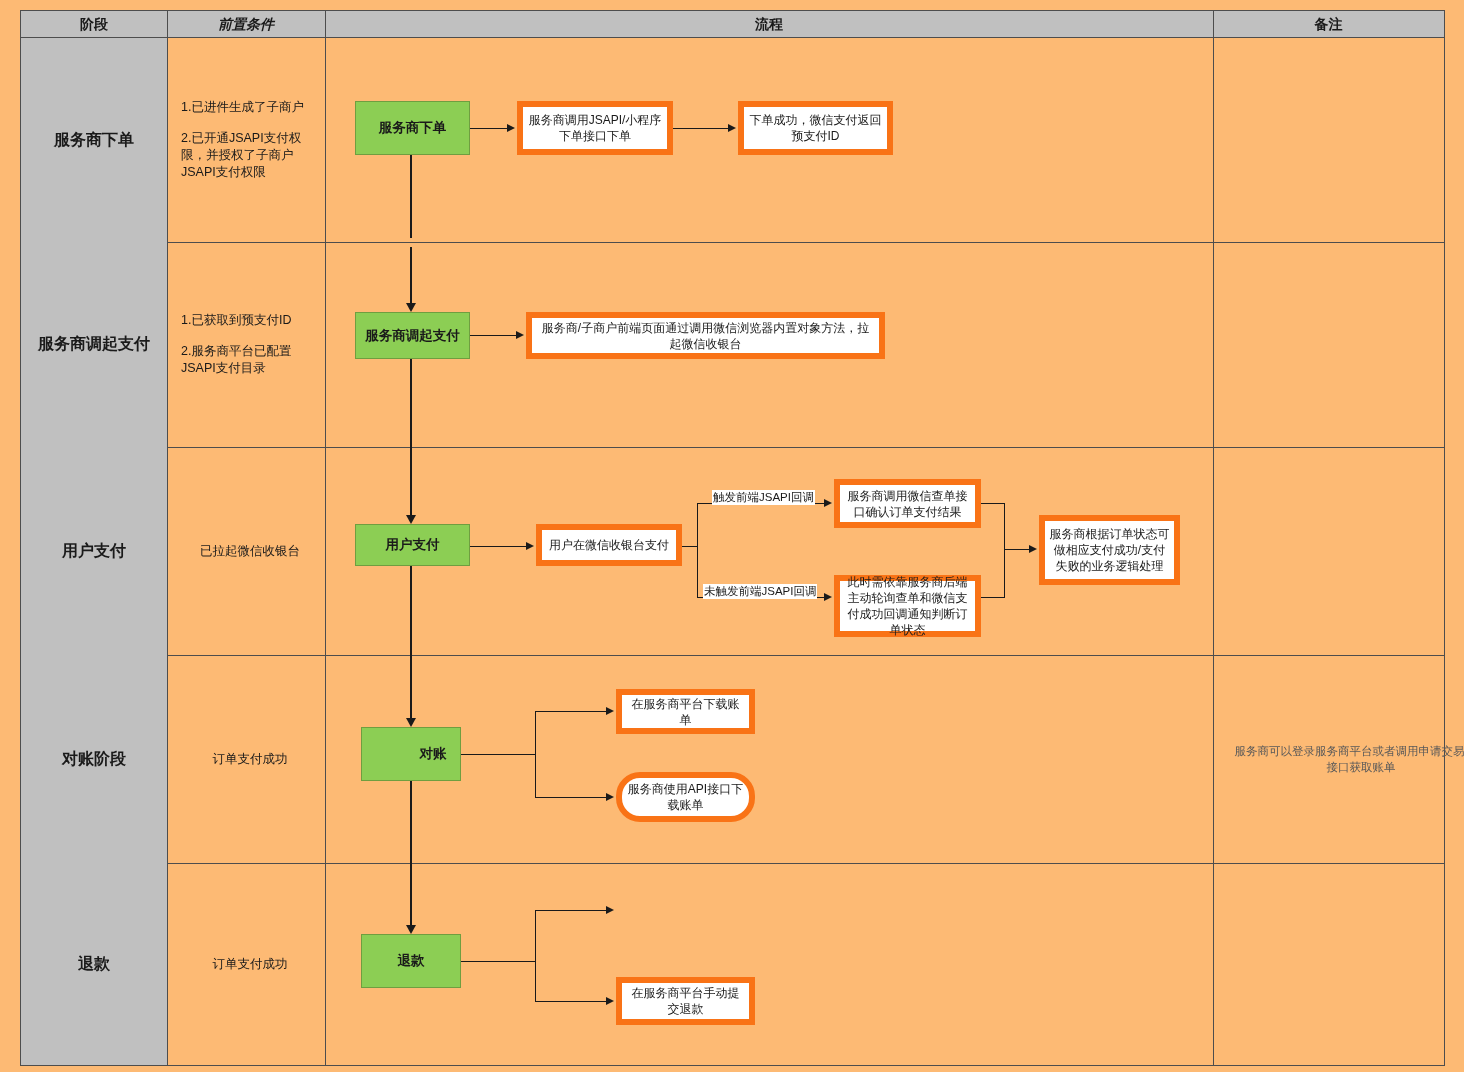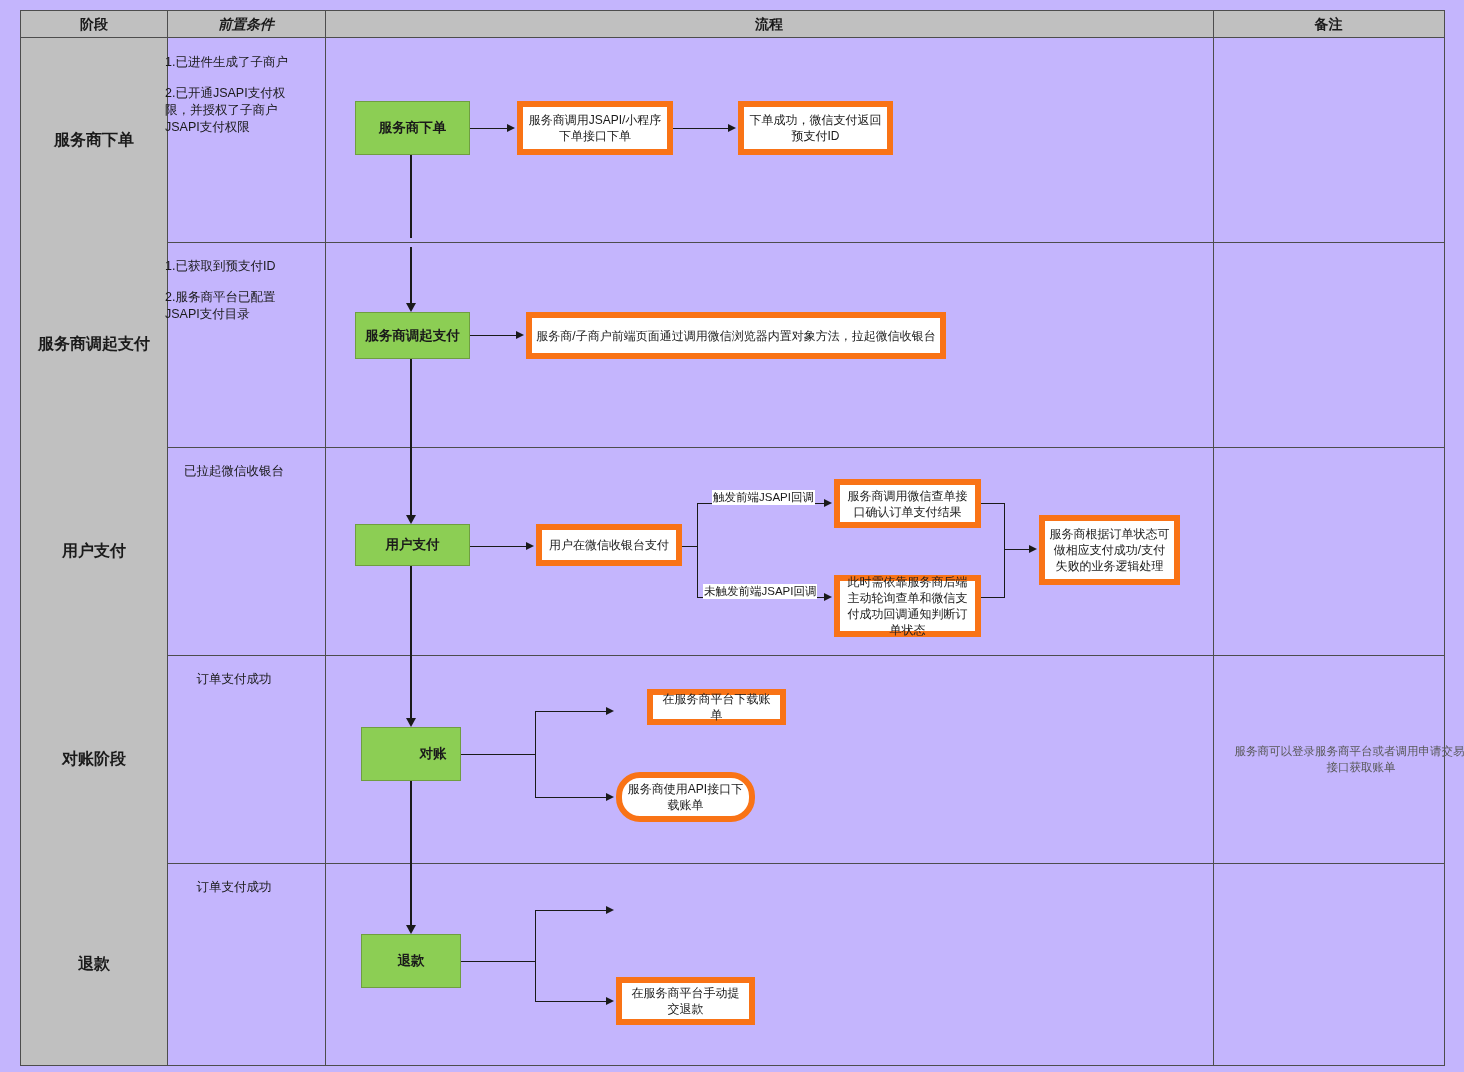--- a/index.html
+++ b/index.html
@@ -4,21 +4,21 @@
 <style>
   html,body{margin:0;padding:0;background:#ffffff;}
   body{
     font-family:"Liberation Sans","DejaVu Sans",sans-serif;
     -webkit-font-smoothing:antialiased;
   }
   #canvas{
     position:relative;
     width:1464px;
     height:1072px;
-    background:#c4b5fd;
+    background:#fdba74;
     overflow:hidden;
   }
   
   .tbl{
     position:absolute;
     left:20px; top:10px;
     width:1425px; height:1056px;
     box-sizing:border-box;
     border:1px solid #4d4d4d;
   }
@@ -41,22 +41,22 @@
     position:absolute; left:0; width:100%; height:1px; background:#4d4d4d;
   }
   .stage-cell{
     position:absolute; left:0; width:146px;
     background:#c0c0c0;
     display:flex; align-items:center; justify-content:center;
     font-size:16px; font-weight:bold; color:#1a1a1a;
     box-sizing:border-box;
   }
   .pre-cell{
-    position:absolute; left:134px; width:158px;
-    display:flex; 
+    position:absolute; left:150px; width:158px;
+    display:flex; align-items:center;
     box-sizing:border-box;
     padding:16px 10px;
   }
   .pre-inner{
     font-size:12.5px; color:#1a1a1a; line-height:17px;
   }
   .pre-inner p{margin:0 0 14px 0;}
   .pre-inner p:last-child{margin-bottom:0;}
   .pre-center{width:100%; text-align:center;}
   .note-cell{
@@ -206,21 +206,21 @@
   <div class="ln-h" style="left:673px;top:128px;width:56px;"></div>
   <div class="arrow-r" style="left:728px;top:124px;"></div>
 
   <div class="node plain" style="left:738px;top:101px;width:155px;height:54px;">下单成功，微信支付返回预支付ID</div>
 
   <div class="node green" style="left:355px;top:312px;width:115px;height:47px;">服务商调起支付</div>
 
   <div class="ln-h" style="left:470px;top:335px;width:47px;"></div>
   <div class="arrow-r" style="left:516px;top:331px;"></div>
 
-  <div class="node plain" style="left:526px;top:312px;width:420px;height:47px;">服务商/子商户前端页面通过调用微信浏览器内置对象方法，拉起微信收银台</div>
+  <div class="node plain" style="left:526px;top:312px;width:359px;height:47px;">服务商/子商户前端页面通过调用微信浏览器内置对象方法，拉起微信收银台</div>
 
   <div class="node green" style="left:355px;top:524px;width:115px;height:42px;">用户支付</div>
 
   <div class="ln-h" style="left:470px;top:546px;width:57px;"></div>
   <div class="arrow-r" style="left:526px;top:542px;"></div>
 
   <div class="node plain" style="left:536px;top:524px;width:146px;height:42px;">用户在微信收银台支付</div>
 
   <div class="ln-h" style="left:682px;top:546px;width:16px;"></div>
   <div class="ln-v" style="left:697px;top:503px;height:95px;"></div>
@@ -242,21 +242,21 @@
   <div class="arrow-r" style="left:1029px;top:545px;"></div>
   <div class="node plain" style="left:1039px;top:515px;width:141px;height:70px;">服务商根据订单状态可做相应支付成功/支付失败的业务逻辑处理</div>
 
   <div class="node green" style="left:361px;top:727px;width:100px;height:54px;padding-left:44px;">对账</div>
 
   <div class="ln-h" style="left:461px;top:754px;width:75px;"></div>
   <div class="ln-v" style="left:535px;top:711px;height:87px;"></div>
 
   <div class="ln-h" style="left:535px;top:711px;width:72px;"></div>
   <div class="arrow-r" style="left:606px;top:707px;"></div>
-  <div class="node plain" style="left:647px;top:689px;width:139px;height:36px;">在服务商平台下载账单</div>
+  <div class="node plain" style="left:616px;top:689px;width:139px;height:45px;">在服务商平台下载账单</div>
 
   <div class="ln-h" style="left:535px;top:797px;width:72px;"></div>
   <div class="arrow-r" style="left:606px;top:793px;"></div>
   <div class="node plain" style="left:616px;top:772px;width:139px;height:50px;border-radius:24px;">服务商使用API接口下载账单</div>
 
   <div class="node green" style="left:361px;top:934px;width:100px;height:54px;">退款</div>
 
   <div class="ln-h" style="left:461px;top:961px;width:75px;"></div>
   <div class="ln-v" style="left:535px;top:910px;height:92px;"></div>
 

